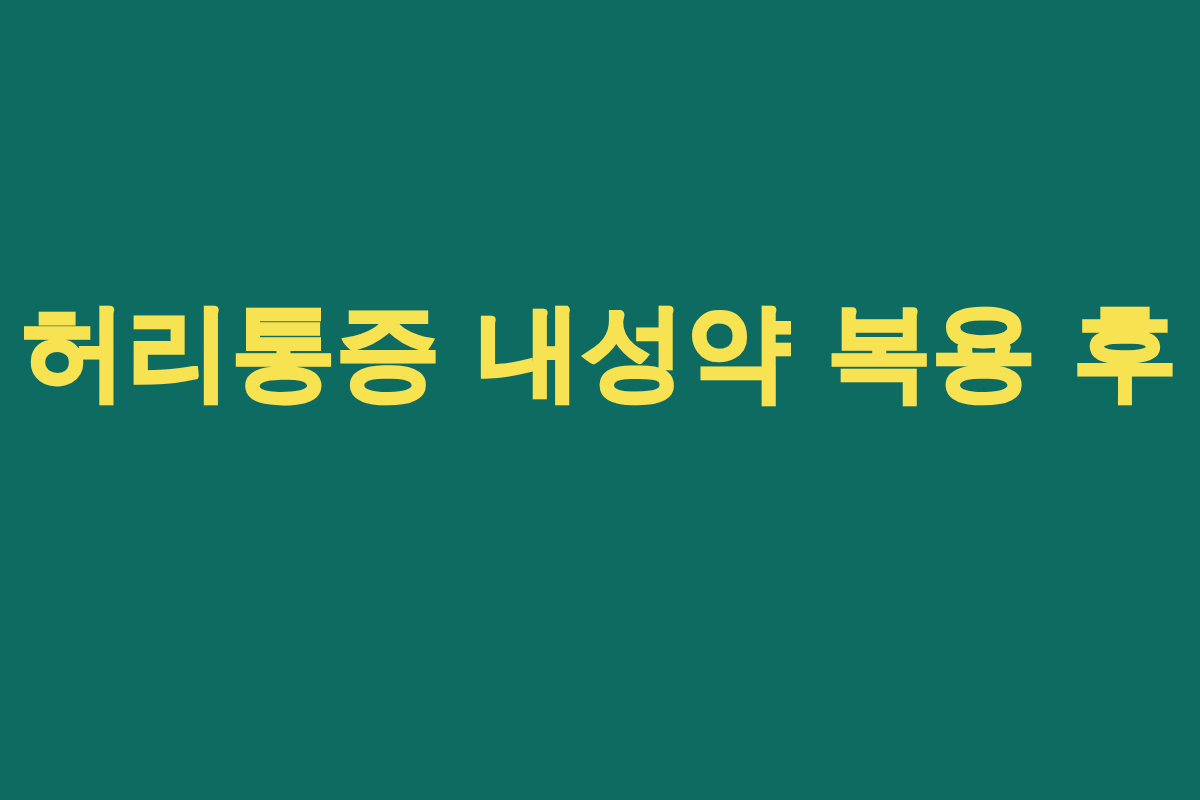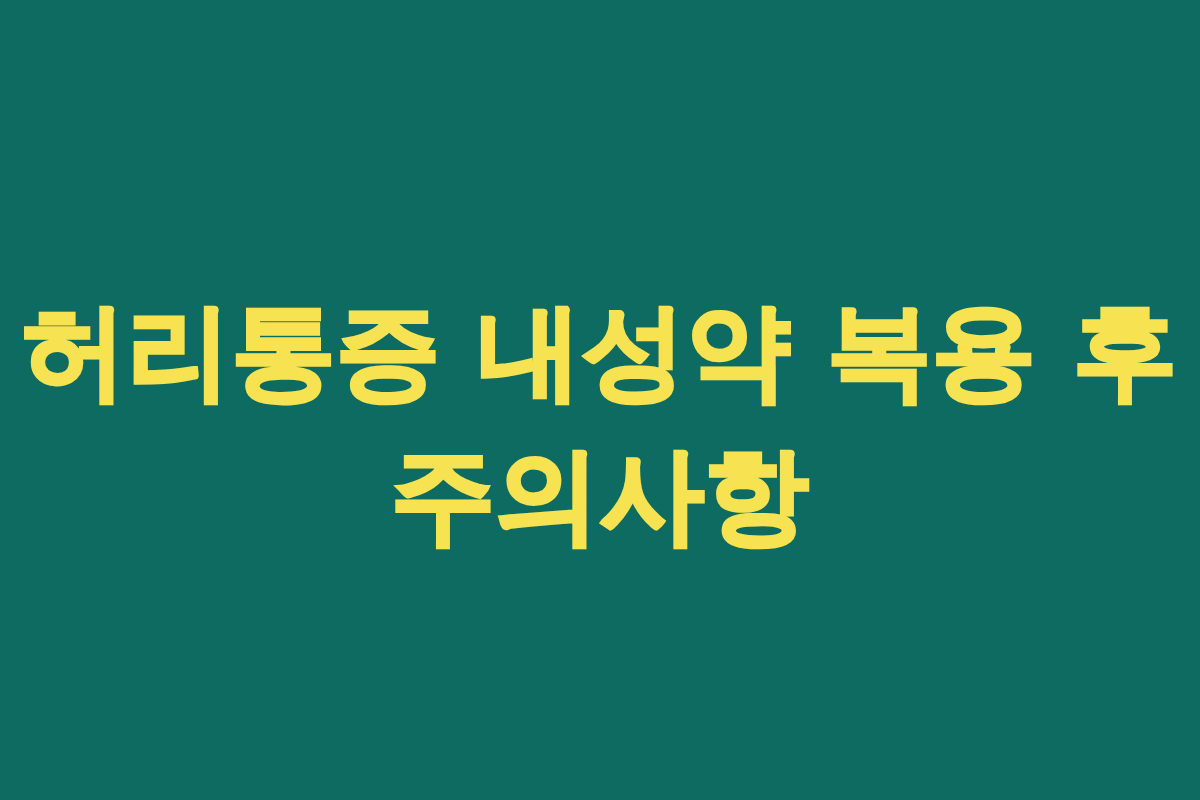--- a/index.html
+++ b/index.html
@@ -29,21 +29,21 @@
 
   .title-block {
     position: absolute;
     left: 0;
     right: 0;
     top: 282px;
     display: flex;
     flex-direction: column;
     align-items: center;
     justify-content: flex-start;
-    gap: 12px;
+    gap: 18px;
     text-align: center;
     padding: 0 20px;
     box-sizing: border-box;
   }
 
   .title-line {
     display: block;
     width: 100%;
     text-align: center;
     font-family: "DejaVu Sans", "Liberation Sans", sans-serif;
@@ -69,16 +69,15 @@
 </style>
 </head>
 <body style="background-color: rgb(14, 107, 97);">
 
 <div class="thumbnail-card" style="background-color: rgb(14, 107, 97);">
 
   <div class="title-block">
 
     <span class="title-line title-line-1" style="color: rgb(247, 227, 82);">허리통증 내성약 복용 후</span>
 
-    <span class="title-line title-line-2" style="color: rgb(247, 227, 82);">주의사항</span>
   </div>
 
 </div>
 
 </body></html>

